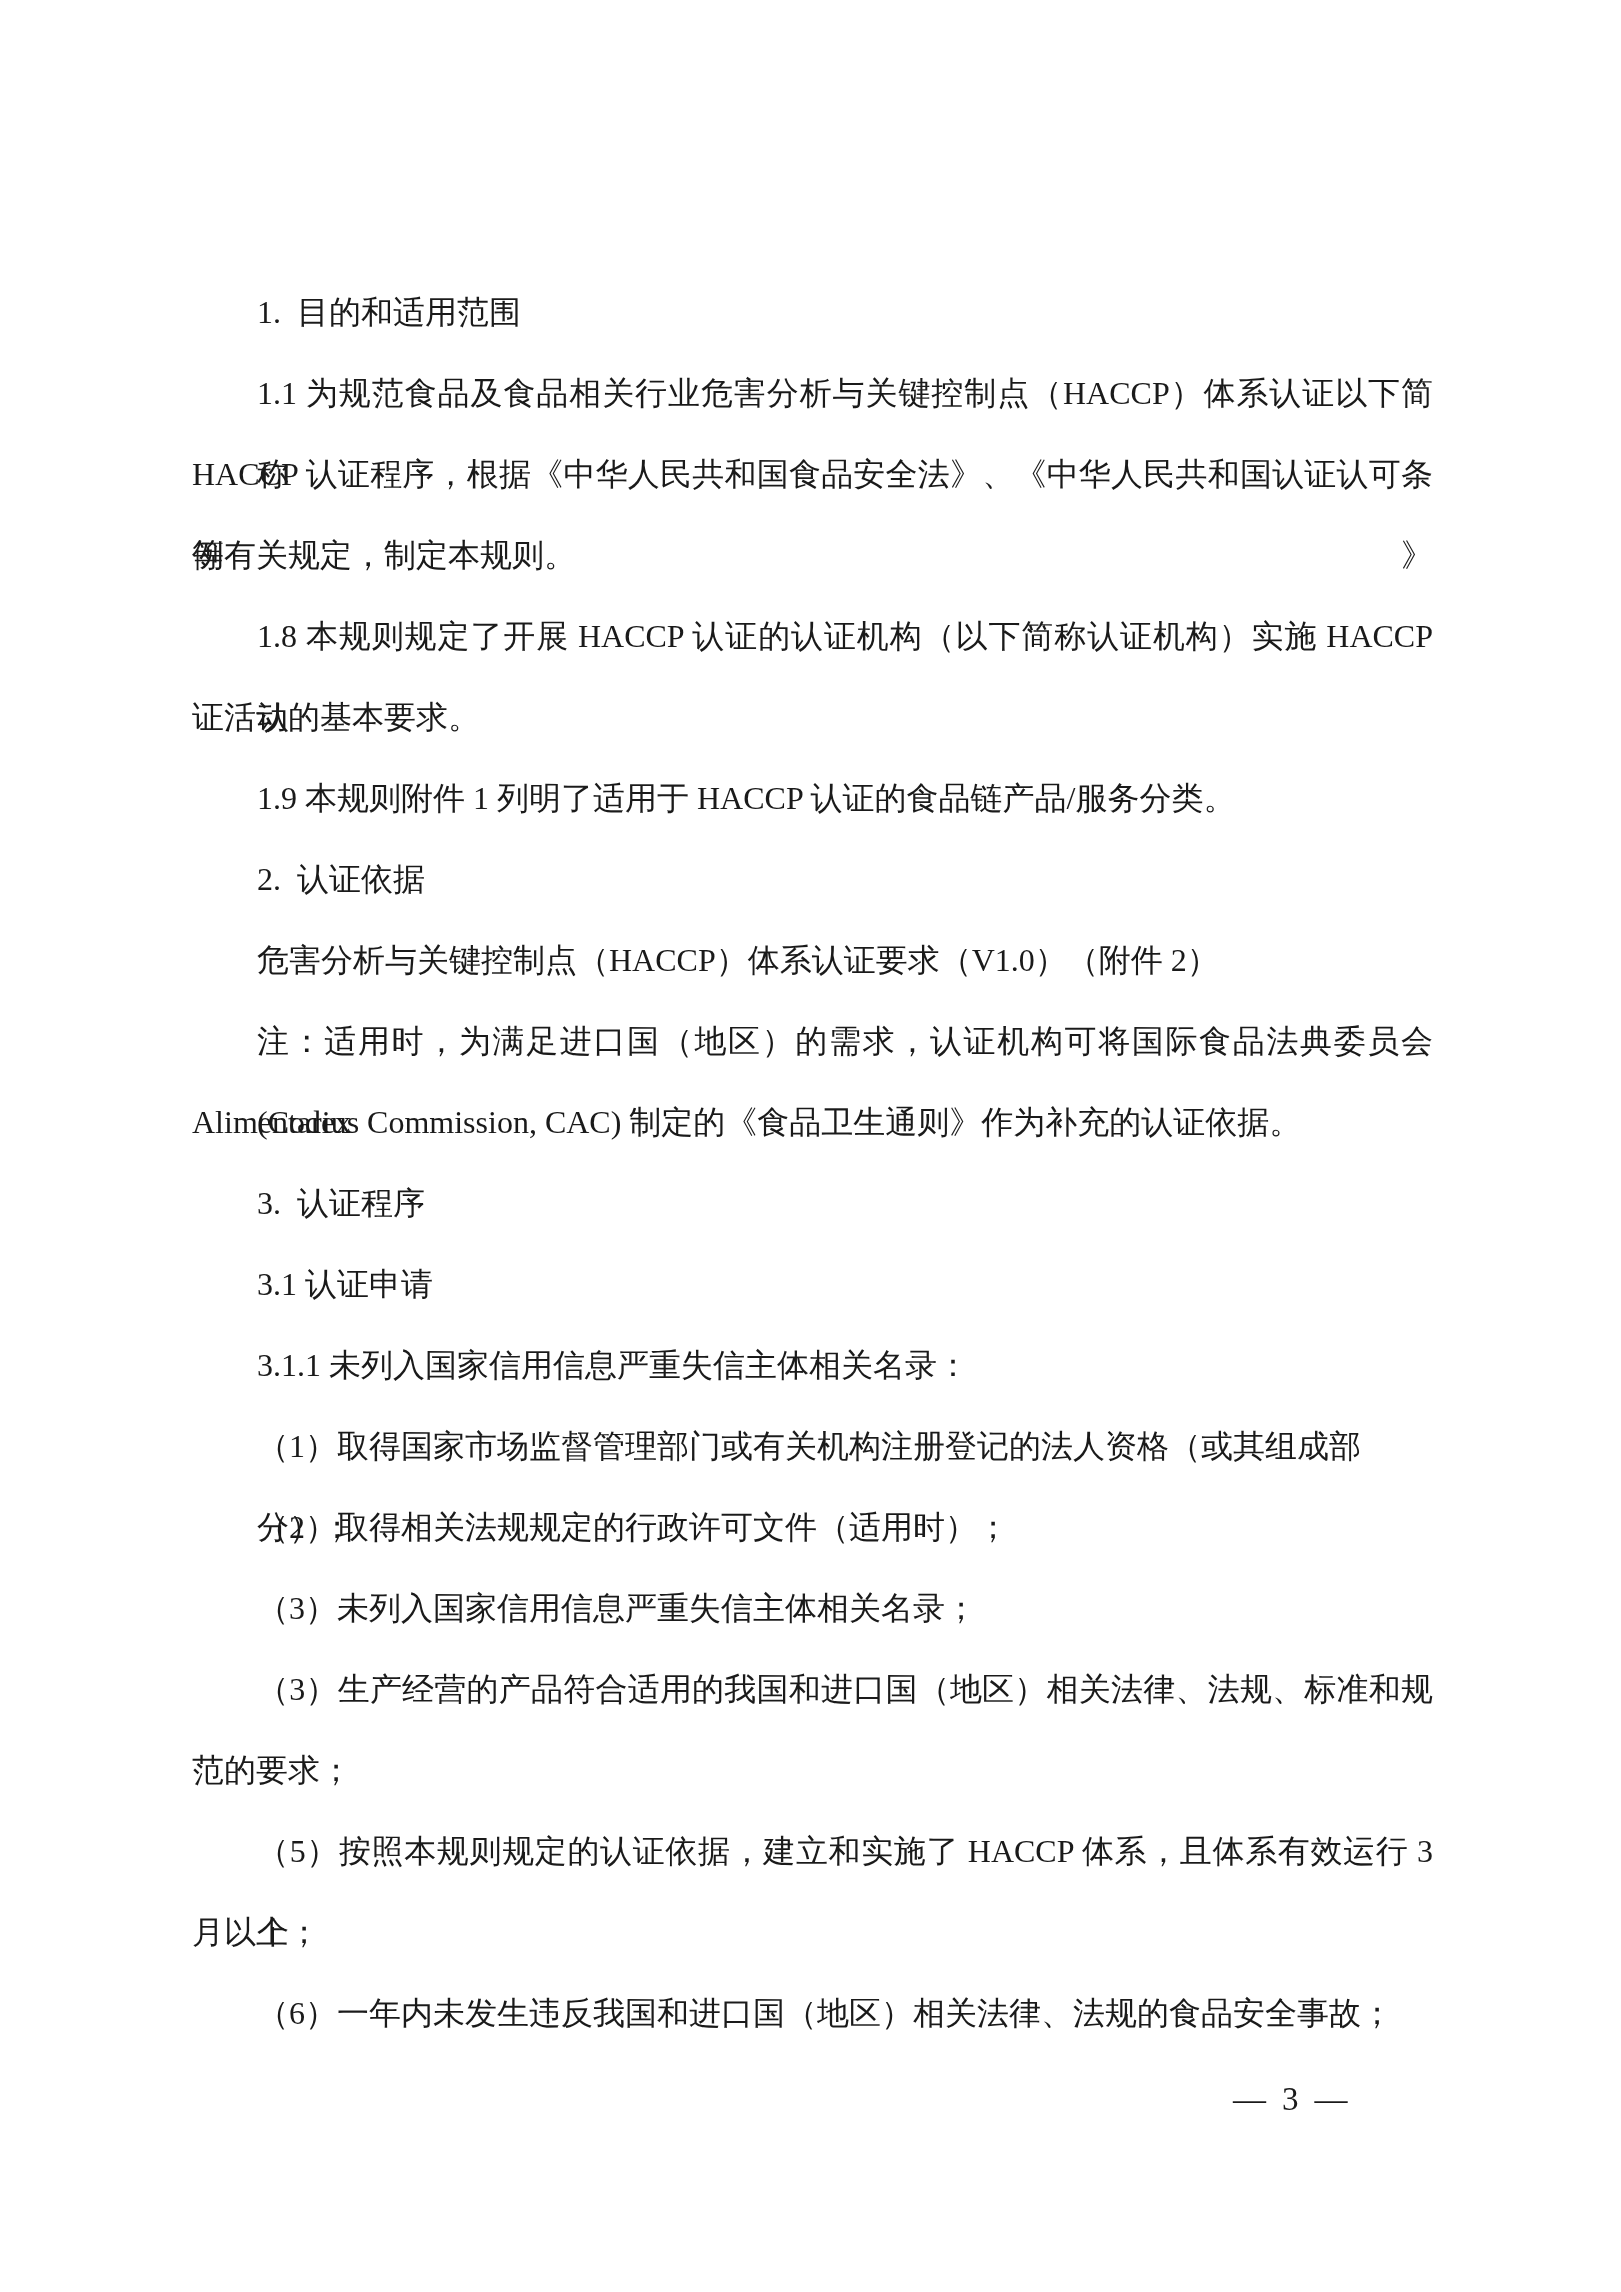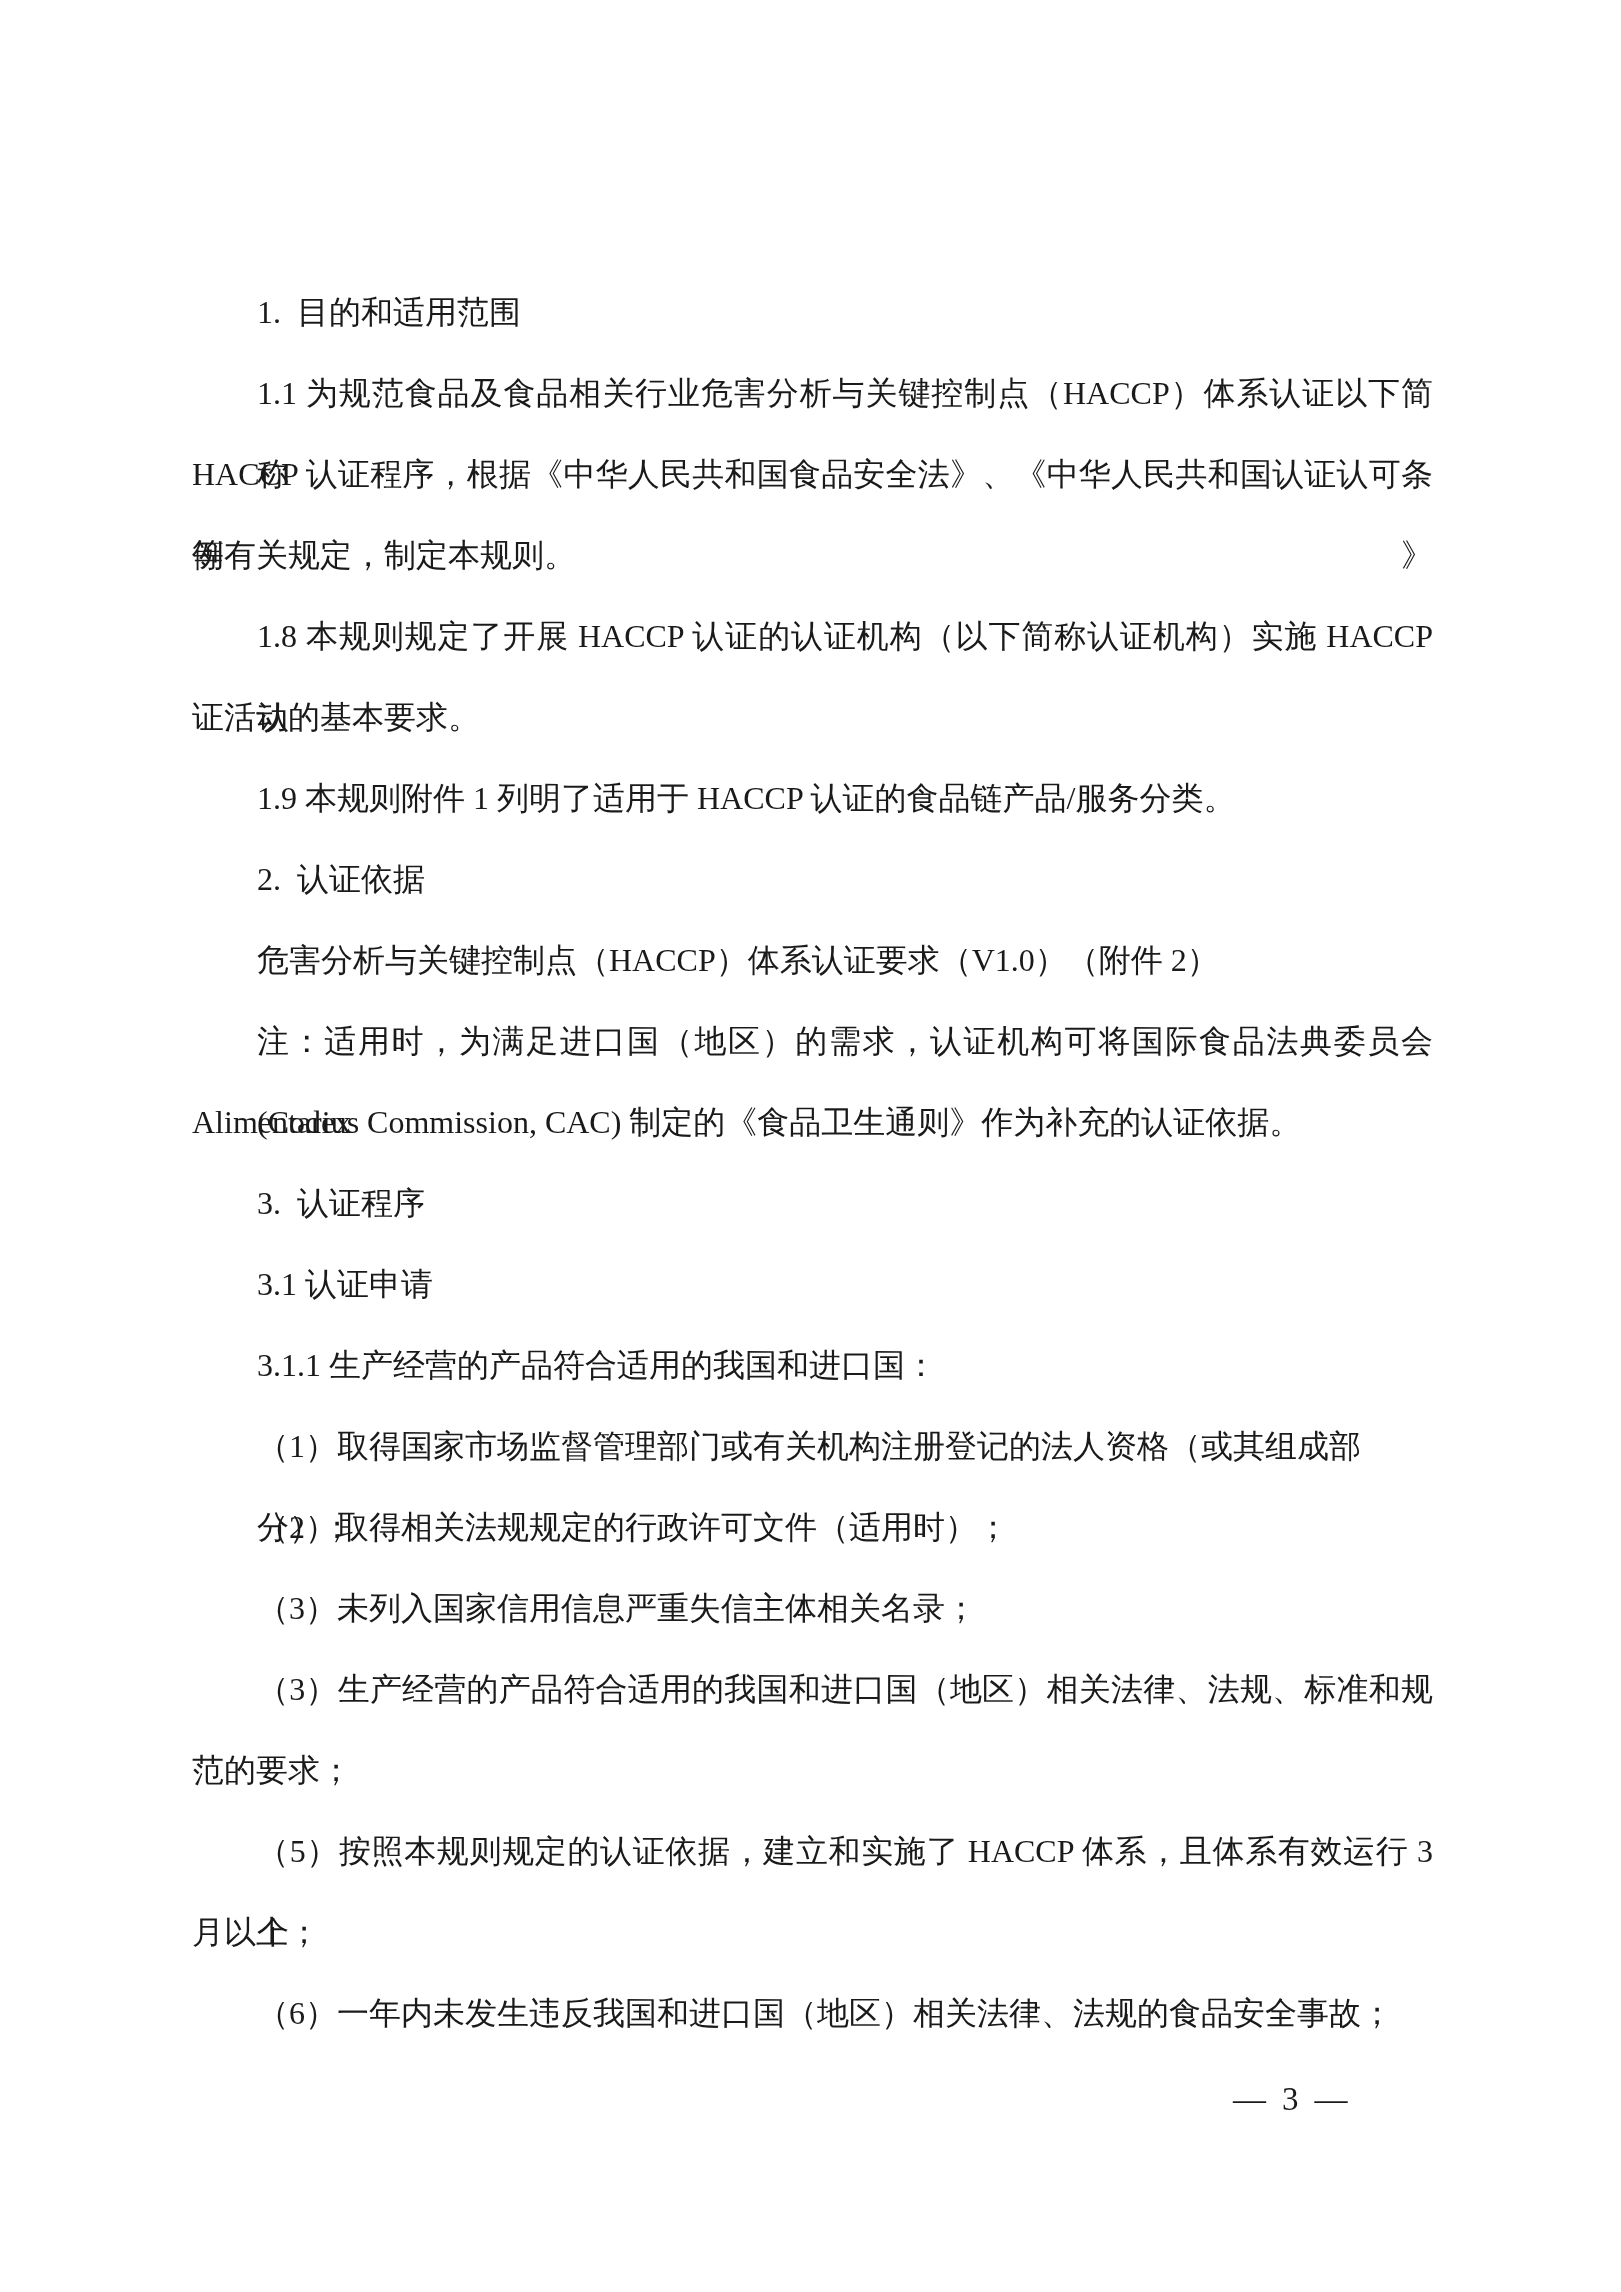--- a/index.html
+++ b/index.html
@@ -58,21 +58,21 @@
       <div class="line">等有关规定，制定本规则。</div>
       <div class="line indent fill">1.8 本规则规定了开展 HACCP 认证的认证机构（以下简称认证机构）实施 HACCP 认</div>
       <div class="line">证活动的基本要求。</div>
       <div class="line indent">1.9 本规则附件 1 列明了适用于 HACCP 认证的食品链产品/服务分类。</div>
       <div class="line indent">2.  认证依据</div>
       <div class="line indent">危害分析与关键控制点（HACCP）体系认证要求（V1.0）（附件 2）</div>
       <div class="line indent fill">注：适用时，为满足进口国（地区）的需求，认证机构可将国际食品法典委员会(Codex</div>
       <div class="line">Alimentarius Commission, CAC) 制定的《食品卫生通则》作为补充的认证依据。</div>
       <div class="line indent">3.  认证程序</div>
       <div class="line indent">3.1 认证申请</div>
-      <div class="line indent">3.1.1 生产经营的产品符合适用的我国和进口国：</div>
+      <div class="line indent">3.1.1 未列入国家信用信息严重失信主体相关名录：</div>
       <div class="line indent">（1）取得国家市场监督管理部门或有关机构注册登记的法人资格（或其组成部分）；</div>
       <div class="line indent">（2）取得相关法规规定的行政许可文件（适用时）；</div>
       <div class="line indent">（3）未列入国家信用信息严重失信主体相关名录；</div>
       <div class="line indent fill">（3）生产经营的产品符合适用的我国和进口国（地区）相关法律、法规、标准和规</div>
       <div class="line">范的要求；</div>
       <div class="line indent fill">（5）按照本规则规定的认证依据，建立和实施了 HACCP 体系，且体系有效运行 3 个</div>
       <div class="line">月以上；</div>
       <div class="line indent">（6）一年内未发生违反我国和进口国（地区）相关法律、法规的食品安全事故；</div>
     </div>
   <div class="page-footer">— 3 —</div>

